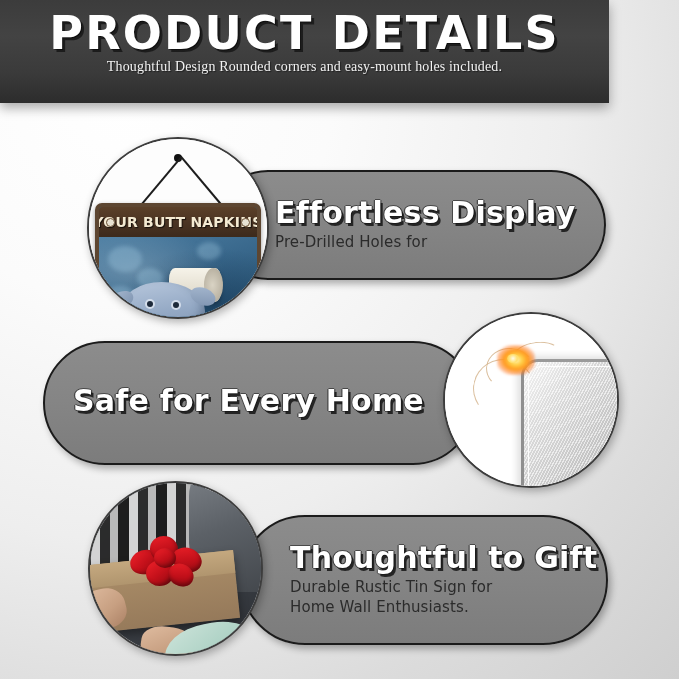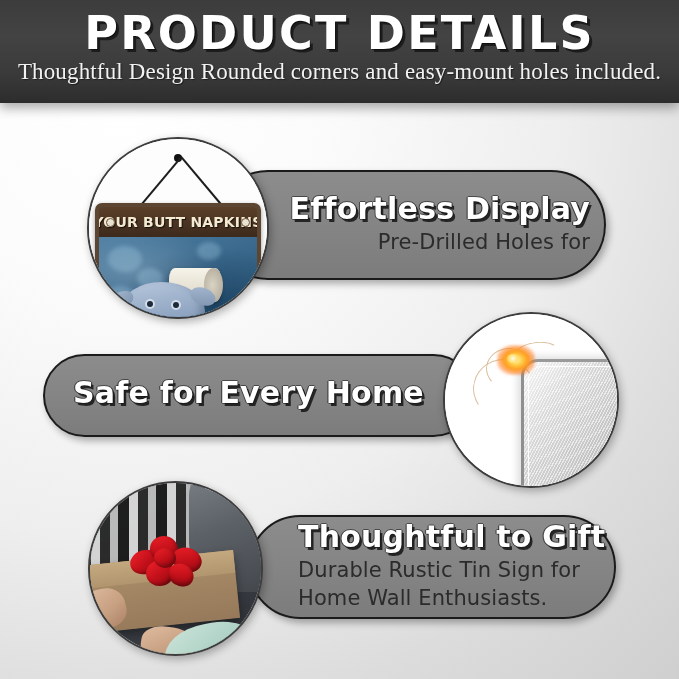--- a/index.html
+++ b/index.html
@@ -12,41 +12,41 @@
   #page{
     position:relative;
     width:679px;height:679px;
     background:
       radial-gradient(circle at 18% 14%, #ffffff 0%, #fbfbfb 26%, #eeeeee 55%, #dcdcdc 78%, #cfcfcf 100%);
     overflow:hidden;
   }
 
   
   #header{
-    position:absolute;left:0;top:0;width:679px;height:103px;
+    position:absolute;left:0;top:0;width:609px;height:103px;
     background:linear-gradient(180deg,#3c3c3c 0%,#434343 35%,#3a3a3a 72%,#2c2c2c 100%);
     box-shadow:0 5px 11px rgba(0,0,0,0.33);
     z-index:5;
   }
   #header-title{
     position:absolute;left:0;right:0;top:6px;
     text-align:center;
     font-size:46px;
     font-weight:bold;
     letter-spacing:2.2px;
     color:#ffffff;
     font-family:"DejaVu Sans", sans-serif;
     text-shadow:3px 3px 0 rgba(0,0,0,0.55), 1px 1px 0 rgba(0,0,0,0.5);
     white-space:nowrap;
   }
   #header-sub{
     position:absolute;left:0;right:0;top:59px;
     text-align:center;
     font-family:"Liberation Serif", serif;
-    font-size:23px;
+    font-size:14px;
     color:#f2f2f2;
     letter-spacing:0.15px;
     white-space:nowrap;
     text-shadow:1px 1px 1px rgba(0,0,0,0.5);
   }
 
   
   .feature{position:absolute;}
 
   .pill{
@@ -74,21 +74,21 @@
     text-shadow:
       2.5px 2.5px 0 rgba(20,20,20,0.85),
       -1.2px 0 0 rgba(20,20,20,0.55),
       0 -1.2px 0 rgba(20,20,20,0.55),
       1.2px 0 0 rgba(20,20,20,0.55),
       0 1.2px 0 rgba(20,20,20,0.55);
     margin-bottom:5px;
   }
   .f-desc{
     font-family:"DejaVu Sans", sans-serif;
-    font-size:21px;
+    font-size:15px;
     color:#2b2b2b;
     line-height:1.33;
     letter-spacing:0.1px;
     white-space:nowrap;
   }
 
   
   .circle{
     position:absolute;
     border-radius:50%;
@@ -252,21 +252,21 @@
 
 <div id="page">
 
   <div id="header">
     <div id="header-title">PRODUCT DETAILS</div>
     <div id="header-sub">Thoughtful Design Rounded corners and easy-mount holes included.</div>
   </div>
 
   <div class="feature">
 
-    <div class="pill" style="left:213px;top:170px;width:393px;height:110px;text-align:right;">
+    <div class="pill" style="left:213px;top:170px;width:393px;height:110px;">
       <div class="pill-inner" style="left:60px;right:14px;">
         <div class="f-title">Effortless Display</div>
         <div class="f-desc">Pre-Drilled Holes for</div>
       </div>
     </div>
 
     <div class="circle" style="left:87px;top:137px;width:182px;height:182px;">
       <div class="c1-bg"></div>
       <div class="cord-nail"></div>
       <div class="cord" style="left:91px;top:18px;width:1.9px;height:72px;transform:rotate(40deg);"></div>
@@ -294,42 +294,42 @@
             <div class="eye" style="left:26px;top:19px;"></div>
             <div class="eye" style="left:52px;top:20px;"></div>
           </div>
         </div>
       </div>
     </div>
   </div>
 
   <div class="feature">
 
-    <div class="pill" style="left:43px;top:354px;width:432px;height:83px;">
+    <div class="pill" style="left:43px;top:341px;width:432px;height:124px;">
       <div class="pill-inner" style="left:28px;right:70px;">
         <div class="f-title">Safe for Every Home</div>
       </div>
     </div>
 
     <div class="circle" style="left:443px;top:312px;width:176px;height:176px;">
       <div class="c2-bg"></div>
       <div class="metal">
         <div class="metal-inner"></div>
       </div>
       <div class="trail" style="left:16%;top:26%;width:60px;height:58px;transform:rotate(12deg);"></div>
       <div class="trail" style="left:24%;top:20%;width:46px;height:40px;transform:rotate(6deg);"></div>
       <div class="trail" style="left:40%;top:16%;width:44px;height:22px;transform:rotate(-6deg);"></div>
       <div class="spark"></div>
       <div class="spark-core"></div>
     </div>
   </div>
 
   <div class="feature">
 
-    <div class="pill" style="left:248px;top:515px;width:368px;height:104px;">
+    <div class="pill" style="left:240px;top:515px;width:368px;height:130px;">
       <div class="pill-inner" style="left:48px;right:14px;">
         <div class="f-title">Thoughtful to Gift</div>
         <div class="f-desc">Durable Rustic Tin Sign for</div>
         <div class="f-desc">Home Wall Enthusiasts.</div>
       </div>
     </div>
 
     <div class="circle" style="left:88px;top:481px;width:175px;height:175px;">
       <div class="c3-bg"></div>
       <div class="plaid"></div>

